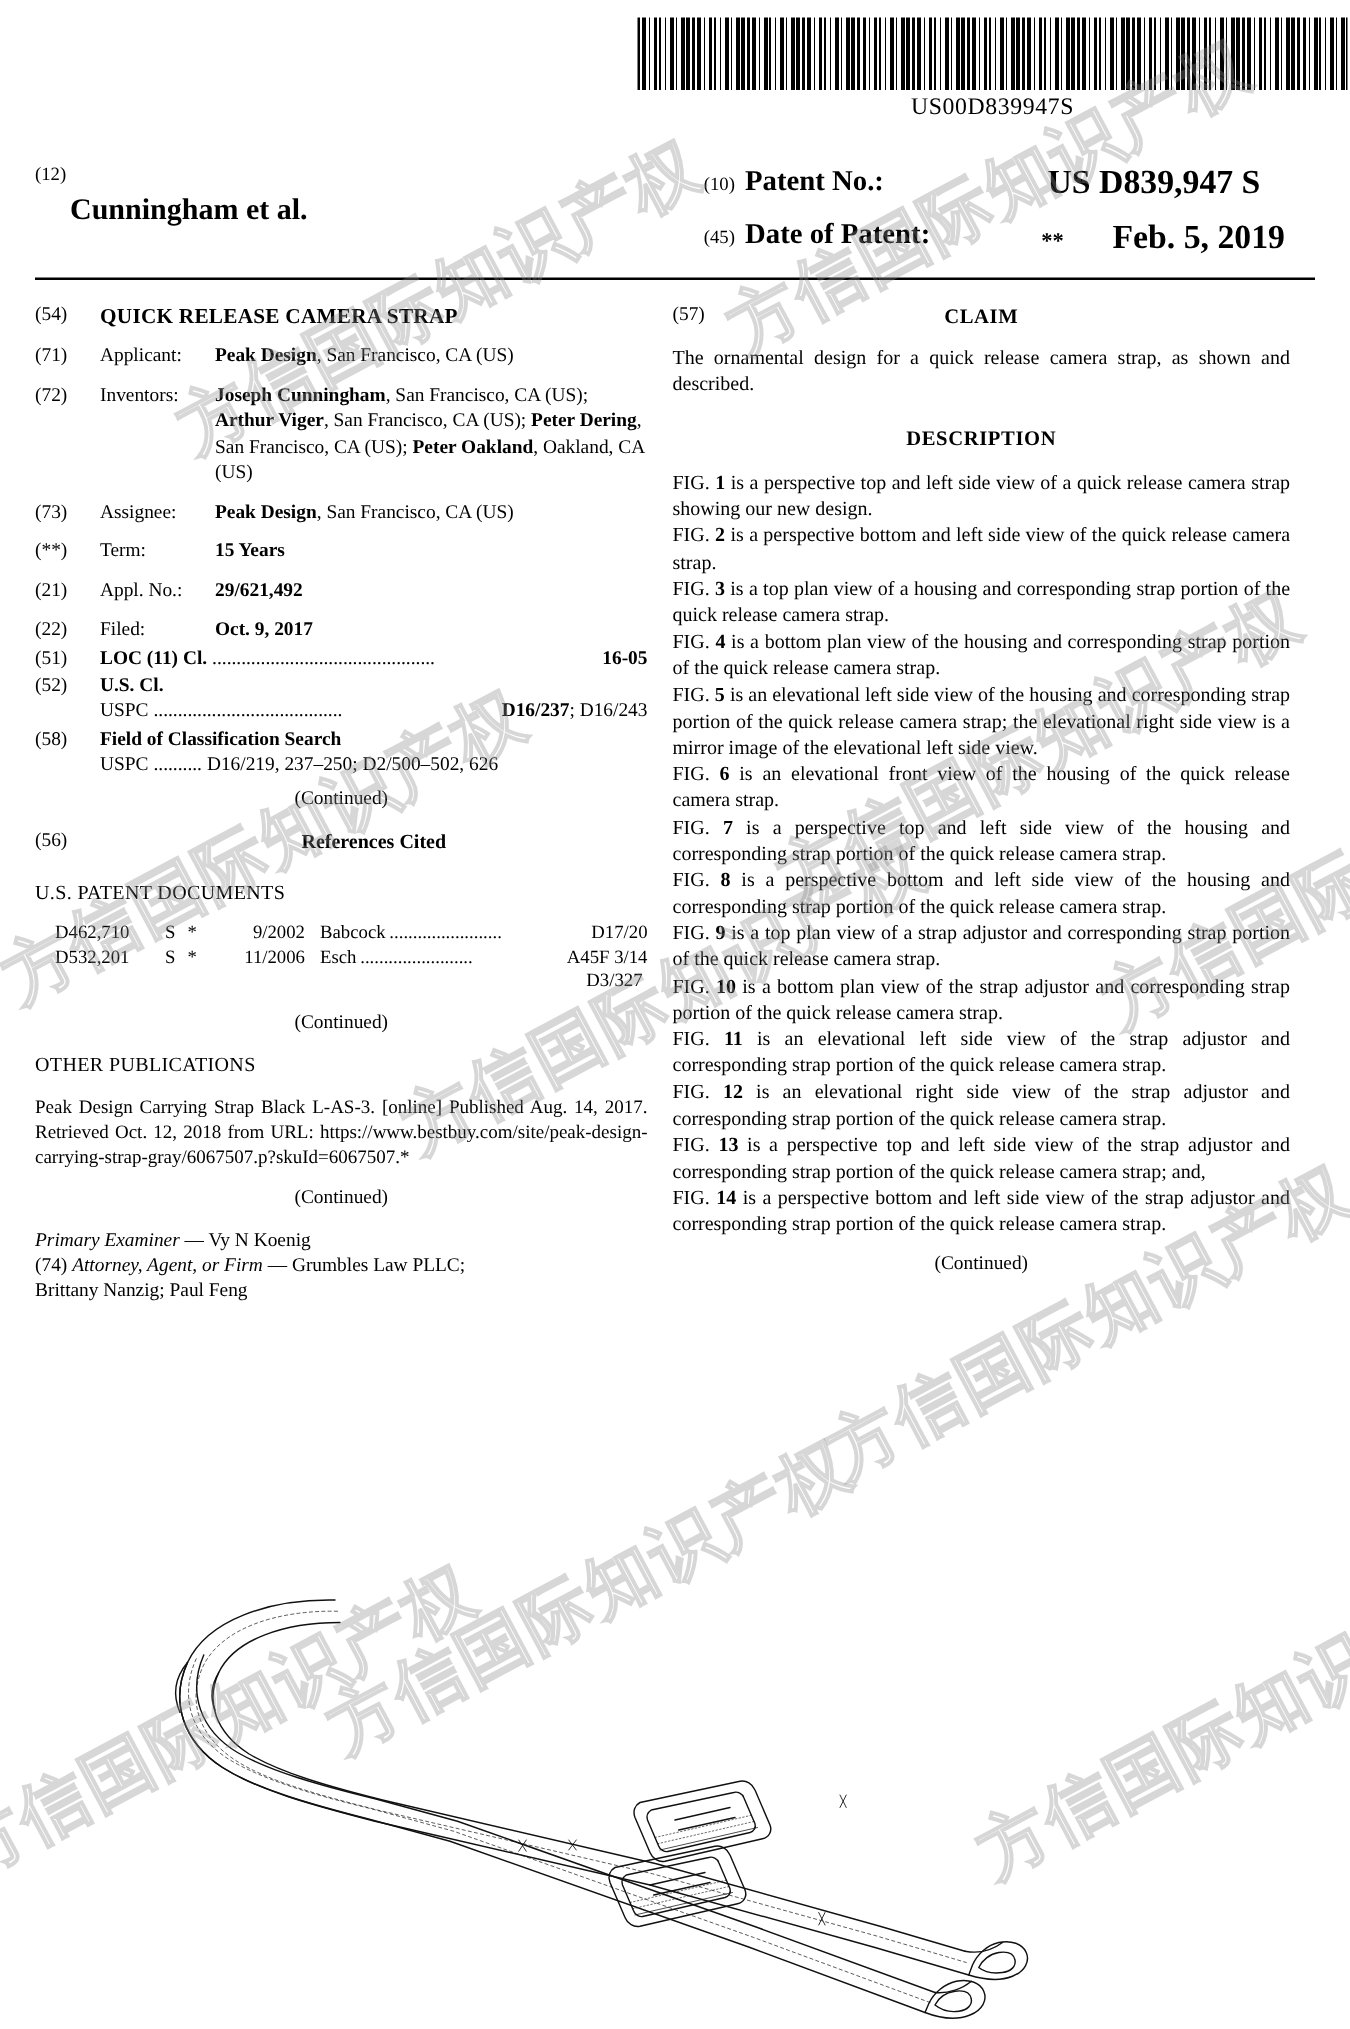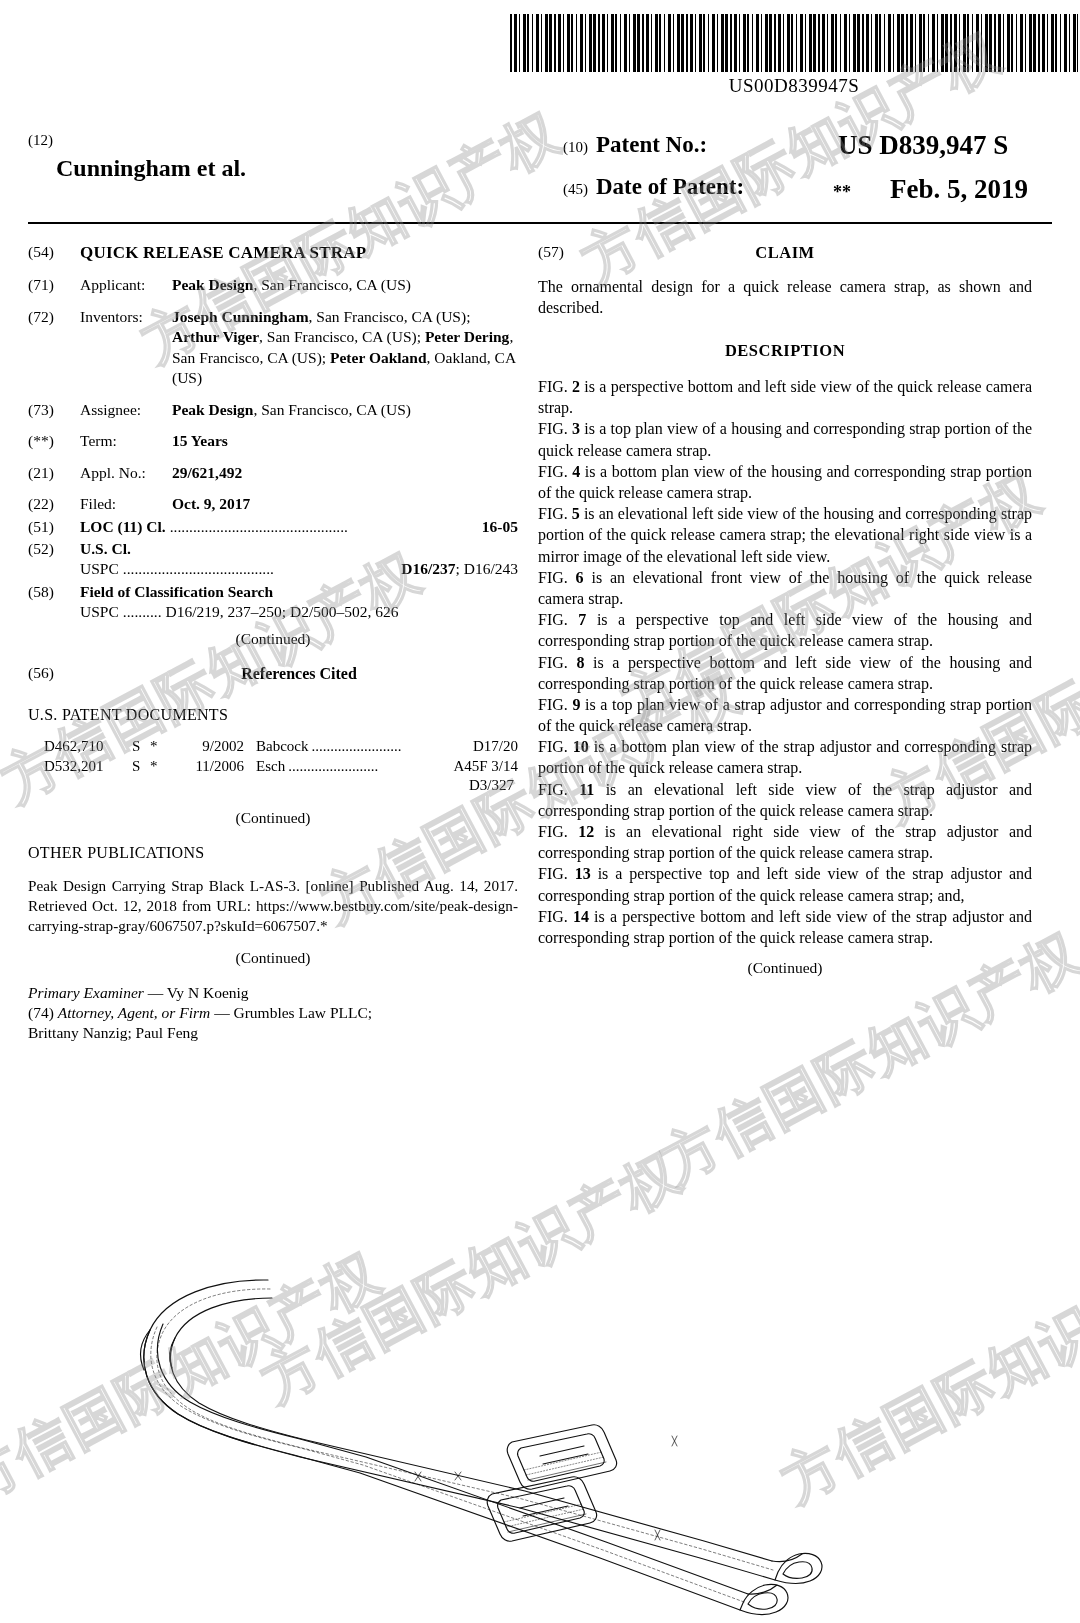--- a/index.html
+++ b/index.html
@@ -429,20 +429,21 @@
 
   <div class="claim-row">
     <span class="claim-code">(57)</span>
     <div class="claim-head">CLAIM</div>
   </div>
 
   <div class="claim-text">The ornamental design for a quick release camera strap, as shown and described.</div>
 
   <div class="desc-head">DESCRIPTION</div>
 
+  <p class="fig-para"><span>FIG. </span><span class="fig-num">1</span><span> is a perspective top and left side view of a quick release camera strap showing our new design.</span></p>
   <p class="fig-para"><span>FIG. </span><span class="fig-num">2</span><span> is a perspective bottom and left side view of the quick release camera strap.</span></p>
   <p class="fig-para"><span>FIG. </span><span class="fig-num">3</span><span> is a top plan view of a housing and corresponding strap portion of the quick release camera strap.</span></p>
   <p class="fig-para"><span>FIG. </span><span class="fig-num">4</span><span> is a bottom plan view of the housing and corresponding strap portion of the quick release camera strap.</span></p>
   <p class="fig-para"><span>FIG. </span><span class="fig-num">5</span><span> is an elevational left side view of the housing and corresponding strap portion of the quick release camera strap; the elevational right side view is a mirror image of the elevational left side view.</span></p>
   <p class="fig-para"><span>FIG. </span><span class="fig-num">6</span><span> is an elevational front view of the housing of the quick release camera strap.</span></p>
   <p class="fig-para"><span>FIG. </span><span class="fig-num">7</span><span> is a perspective top and left side view of the housing and corresponding strap portion of the quick release camera strap.</span></p>
   <p class="fig-para"><span>FIG. </span><span class="fig-num">8</span><span> is a perspective bottom and left side view of the housing and corresponding strap portion of the quick release camera strap.</span></p>
   <p class="fig-para"><span>FIG. </span><span class="fig-num">9</span><span> is a top plan view of a strap adjustor and corresponding strap portion of the quick release camera strap.</span></p>
   <p class="fig-para"><span>FIG. </span><span class="fig-num">10</span><span> is a bottom plan view of the strap adjustor and corresponding strap portion of the quick release camera strap.</span></p>
   <p class="fig-para"><span>FIG. </span><span class="fig-num">11</span><span> is an elevational left side view of the strap adjustor and corresponding strap portion of the quick release camera strap.</span></p>

